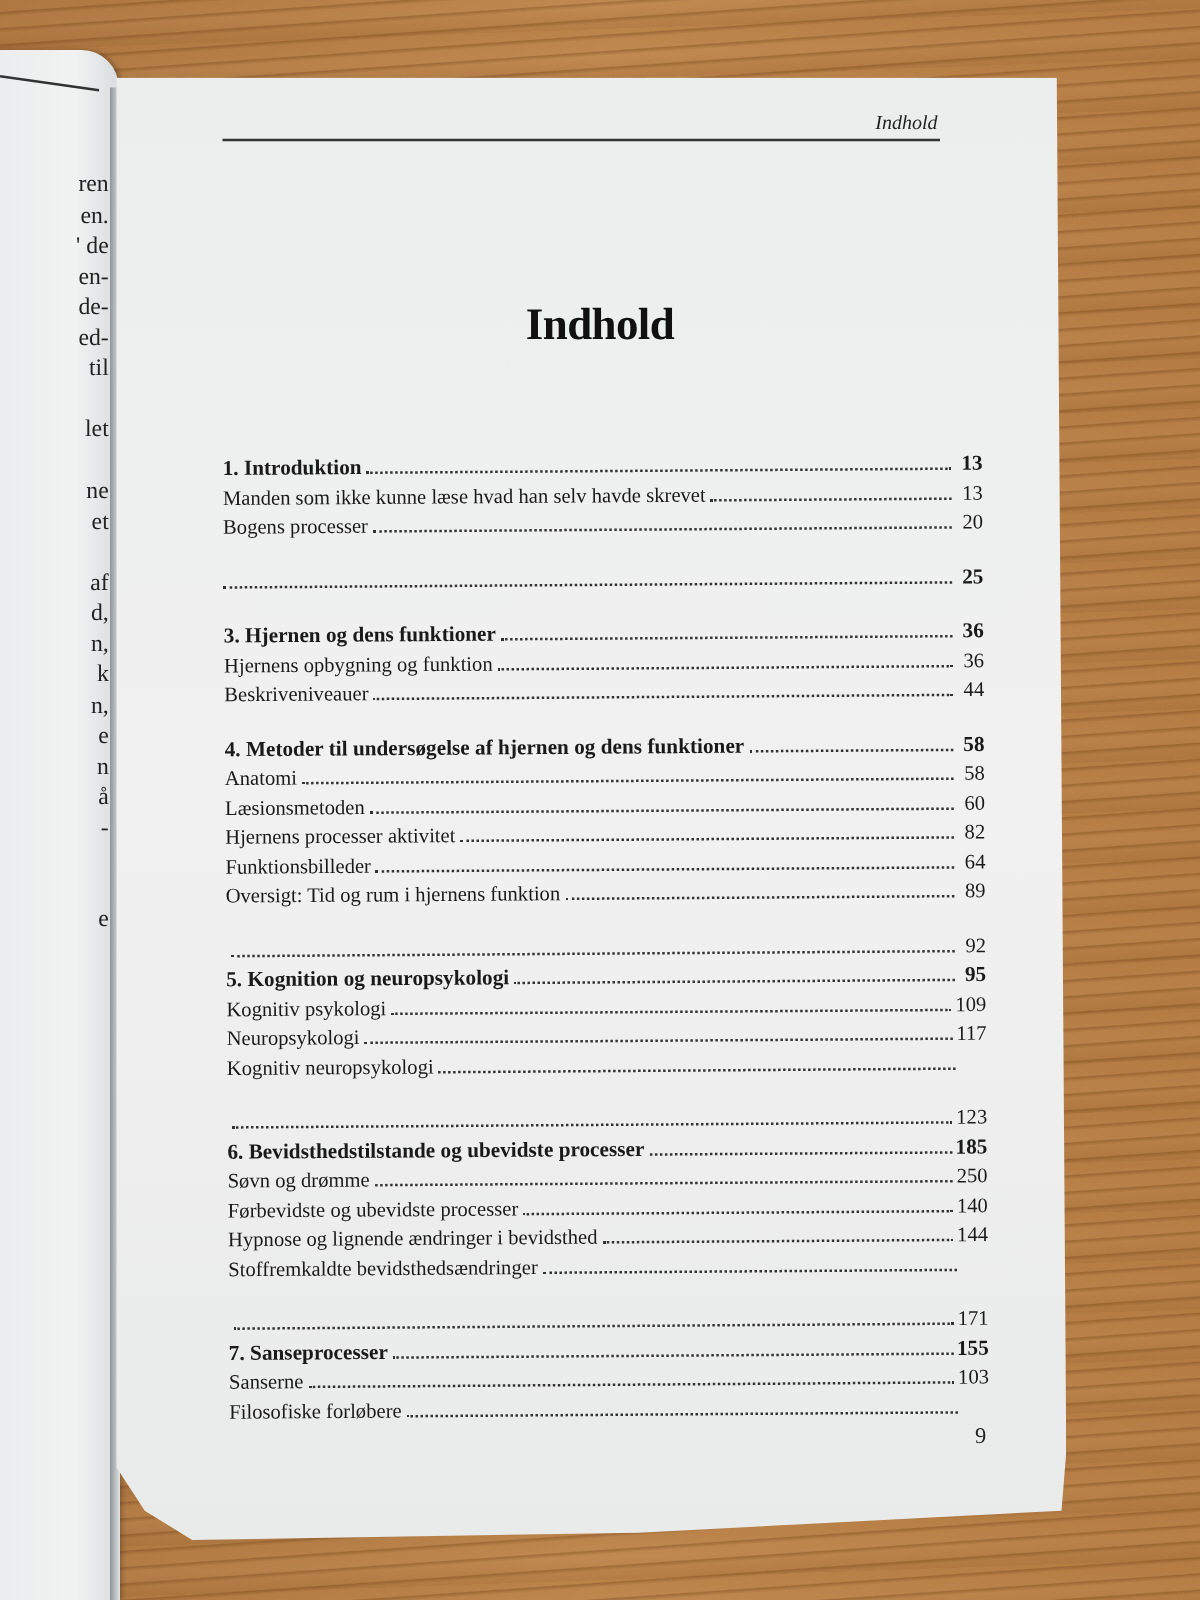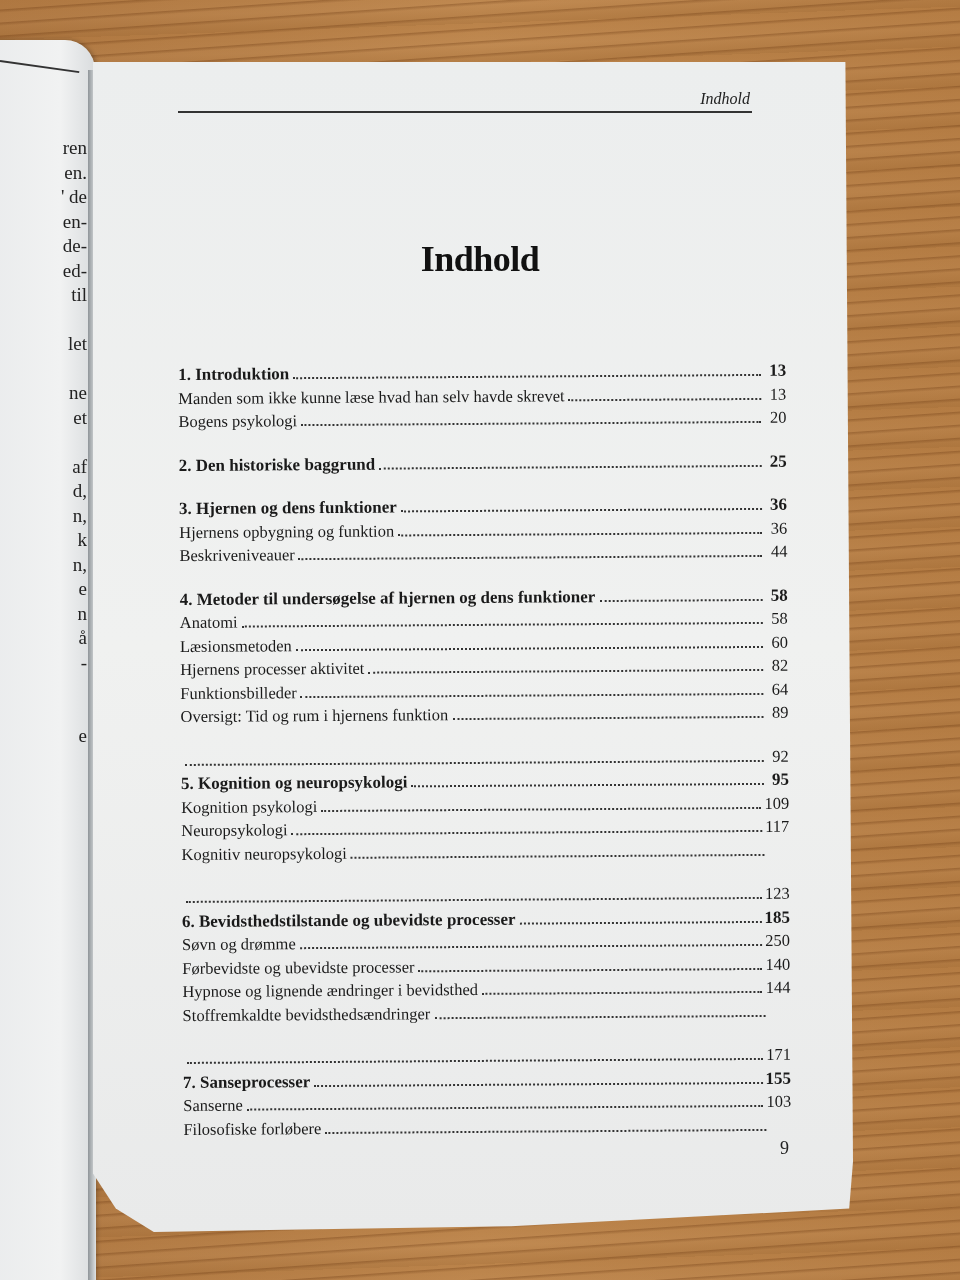--- a/index.html
+++ b/index.html
@@ -109,29 +109,28 @@
       <span class="label">1. Introduktion</span>
       <span class="dots"></span>
       <span class="num">13</span>
     </div>
     <div class="toc-row">
       <span class="label">Manden som ikke kunne læse hvad han selv havde skrevet</span>
       <span class="dots"></span>
       <span class="num">13</span>
     </div>
     <div class="toc-row">
-      <span class="label">Bogens psykologi</span>
+      <span class="label">Bogens processer</span>
       <span class="dots"></span>
       <span class="num">20</span>
     </div>
   </div>
 
   <div class="toc-section">
     <div class="toc-row chapter">
-      <span class="label">2. Den historiske baggrund</span>
       <span class="dots"></span>
       <span class="num">25</span>
     </div>
   </div>
 
   <div class="toc-section">
     <div class="toc-row chapter">
       <span class="label">3. Hjernen og dens funktioner</span>
       <span class="dots"></span>
       <span class="num">36</span>
@@ -186,21 +185,21 @@
       <span class="label"></span>
       <span class="dots"></span>
       <span class="num">92</span>
     </div>
     <div class="toc-row chapter">
       <span class="label">5. Kognition og neuropsykologi</span>
       <span class="dots"></span>
       <span class="num">95</span>
     </div>
     <div class="toc-row">
-      <span class="label">Kognition psykologi</span>
+      <span class="label">Kognitiv psykologi</span>
       <span class="dots"></span>
       <span class="num">109</span>
     </div>
     <div class="toc-row">
       <span class="label">Neuropsykologi</span>
       <span class="dots"></span>
       <span class="num">117</span>
     </div>
     <div class="toc-row">
       <span class="label">Kognitiv neuropsykologi</span>

